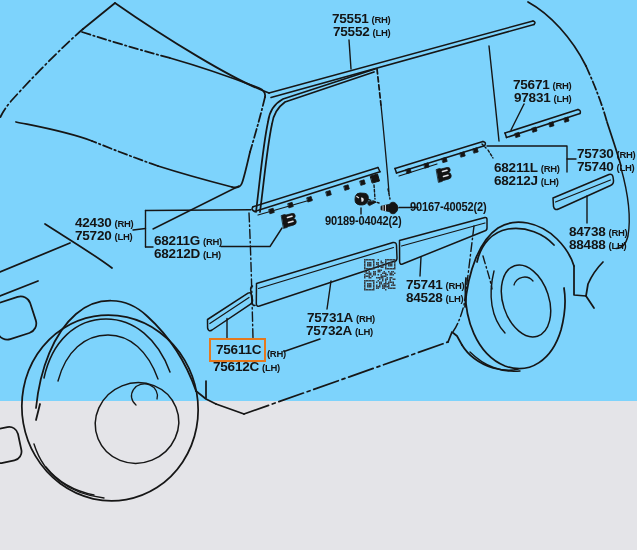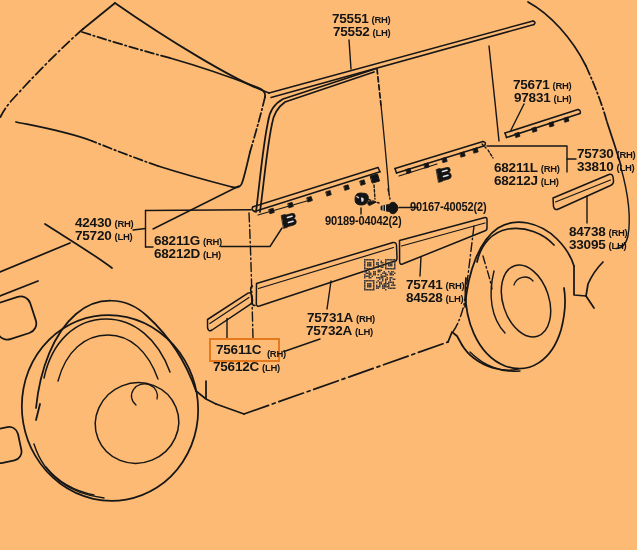--- a/index.html
+++ b/index.html
@@ -1,25 +1,25 @@
 <!DOCTYPE html>
 <html><head>
 <meta charset="utf-8">
 <style>
   html,body{margin:0;padding:0;}
   body{width:637px;height:550px;overflow:hidden;background:#e4e4e8;
        font-family:"Liberation Sans",sans-serif;}
-  #stage{position:relative;width:637px;height:550px;background:#fdba74;filter:blur(0.24px);}
+  #stage{position:relative;width:637px;height:401px;background:#7dd3fc;filter:blur(0.24px);}
   #art{position:absolute;left:0;top:0;}
   .lbl{position:absolute;white-space:nowrap;color:#141414;line-height:13px;}
   .lbl .num{font-size:13.5px;font-weight:700;letter-spacing:-0.2px;}
   .lbl .side{font-size:9.5px;font-weight:700;letter-spacing:-0.3px;margin-left:3px;}
   .lbl.longnum .num{display:inline-block;font-size:13.5px;transform:scaleX(0.82);transform-origin:0 60%;}
   #hl-box{position:absolute;left:209px;top:338px;width:53px;height:20px;
-          border:2.4px solid #e5791e;background:transparent;padding-left:14px;}
+          border:2.4px solid #e5791e;background:transparent;}
   #hl-num{position:absolute;left:5px;top:2px;font-size:13.5px;font-weight:700;
           letter-spacing:-0.2px;color:#141414;}
   #watermark{position:absolute;left:276px;top:264px;font-size:12px;font-weight:700;
              color:#6c6c6e;letter-spacing:0.2px;opacity:0.9;
              text-shadow:0.8px 0.4px 0 #8c8c8e;}
 </style>
 </head>
 <body>
 
 <div id="stage">
@@ -466,21 +466,21 @@
       </g>
 </svg>
 
 <div class="lbl" style="left:332px;top:11px"><span class="num">75551</span><span class="side">(RH)</span></div>
 <div class="lbl" style="left:333px;top:24px"><span class="num">75552</span><span class="side">(LH)</span></div>
 
 <div class="lbl" style="left:513px;top:77px"><span class="num">75671</span><span class="side">(RH)</span></div>
 <div class="lbl" style="left:514px;top:90px"><span class="num">97831</span><span class="side">(LH)</span></div>
 
 <div class="lbl" style="left:577px;top:146px"><span class="num">75730</span><span class="side">(RH)</span></div>
-<div class="lbl" style="left:577px;top:159px"><span class="num">33810</span><span class="side">(LH)</span></div>
+<div class="lbl" style="left:577px;top:159px"><span class="num">75740</span><span class="side">(LH)</span></div>
 
 <div class="lbl" style="left:494px;top:160px"><span class="num">68211L</span><span class="side">(RH)</span></div>
 <div class="lbl" style="left:494px;top:173px"><span class="num">68212J</span><span class="side">(LH)</span></div>
 
 <div class="lbl longnum" style="left:410px;top:199px"><span class="num">90167-40052(2)</span></div>
 <div class="lbl longnum" style="left:325px;top:213px"><span class="num">90189-04042(2)</span></div>
 
 <div class="lbl" style="left:75px;top:215px"><span class="num">42430</span><span class="side">(RH)</span></div>
 <div class="lbl" style="left:75px;top:228px"><span class="num">75720</span><span class="side">(LH)</span></div>
 
@@ -493,16 +493,16 @@
 <div class="lbl" style="left:307px;top:310px"><span class="num">75731A</span><span class="side">(RH)</span></div>
 <div class="lbl" style="left:306px;top:323px"><span class="num">75732A</span><span class="side">(LH)</span></div>
 
 <div id="hl-box">
       <span id="hl-num">75611C</span>
     </div>
 <div class="lbl" style="left:267px;top:345px"><span class="side" style="margin-left:0">(RH)</span></div>
 <div class="lbl" style="left:213px;top:359px"><span class="num">75612C</span><span class="side">(LH)</span></div>
 
 <div class="lbl" style="left:569px;top:224px"><span class="num">84738</span><span class="side">(RH)</span></div>
-<div class="lbl" style="left:569px;top:237px"><span class="num">33095</span><span class="side">(LH)</span></div>
+<div class="lbl" style="left:569px;top:237px"><span class="num">88488</span><span class="side">(LH)</span></div>
 
 
 </div>
 
 </body></html>

